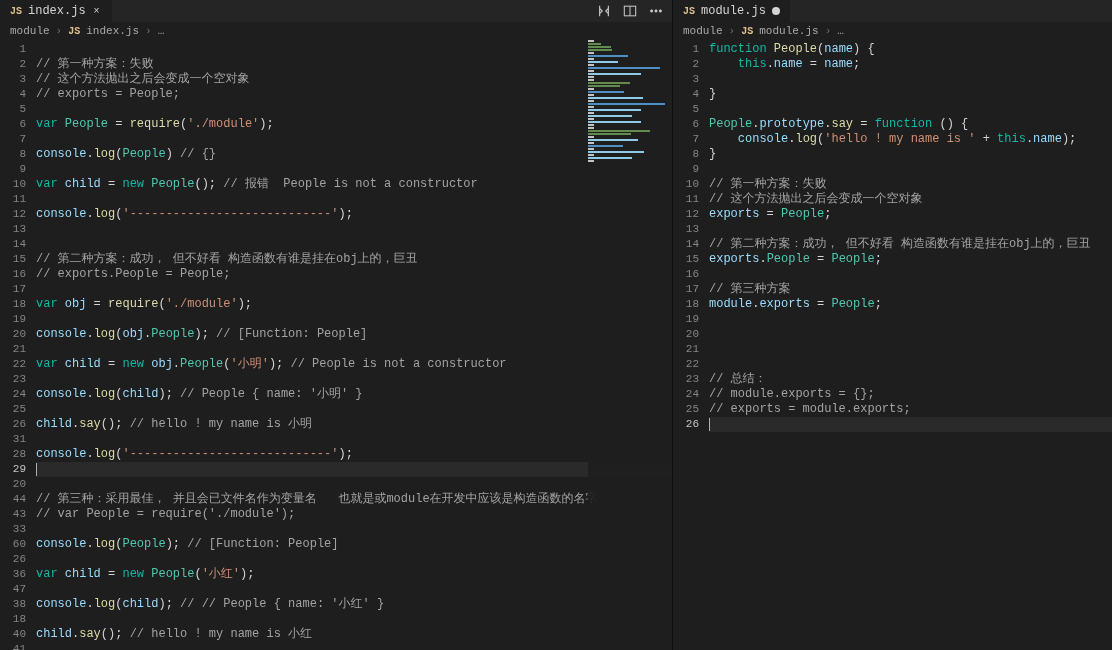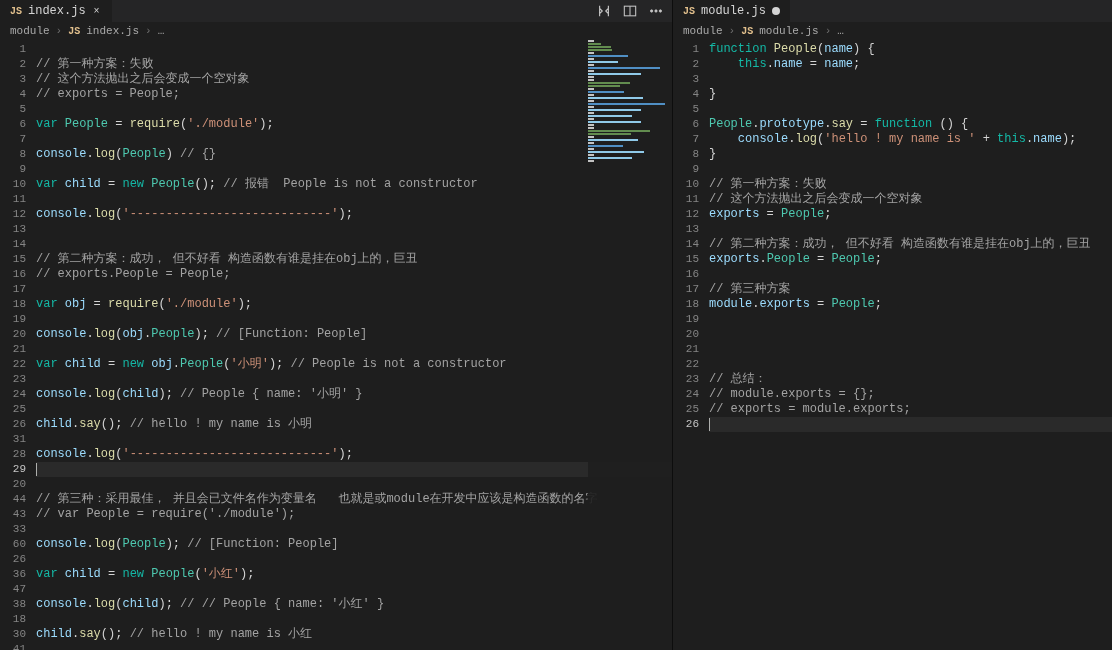--- a/index.html
+++ b/index.html
@@ -123,21 +123,21 @@
             <div>20</div>
             <div>44</div>
             <div>43</div>
             <div>33</div>
             <div>60</div>
             <div>26</div>
             <div>36</div>
             <div>47</div>
             <div>38</div>
             <div>18</div>
-            <div>30</div>
+            <div>40</div>
             <div>41</div>
           </div>
         <div class="code" id="code-left"><div class="line"> </div><div class="line"><span class="c">// 第一种方案：失败</span></div><div class="line"><span class="c">// 这个方法抛出之后会变成一个空对象</span></div><div class="line"><span class="c">// exports = People;</span></div><div class="line"> </div><div class="line"><span class="k">var</span><span class="p"> </span><span class="cl">People</span><span class="p"> = </span><span class="fn">require</span><span class="p">(</span><span class="s">'./module'</span><span class="p">);</span></div><div class="line"> </div><div class="line"><span class="v">console</span><span class="p">.</span><span class="fn">log</span><span class="p">(</span><span class="cl">People</span><span class="p">) </span><span class="c">// {}</span></div><div class="line"> </div><div class="line"><span class="k">var</span><span class="p"> </span><span class="v">child</span><span class="p"> = </span><span class="k">new</span><span class="p"> </span><span class="cl">People</span><span class="p">(); </span><span class="c">// 报错  People is not a constructor</span></div><div class="line"> </div><div class="line"><span class="v">console</span><span class="p">.</span><span class="fn">log</span><span class="p">(</span><span class="s">'----------------------------'</span><span class="p">);</span></div><div class="line"> </div><div class="line"> </div><div class="line"><span class="c">// 第二种方案：成功， 但不好看 构造函数有谁是挂在obj上的，巨丑</span></div><div class="line"><span class="c">// exports.People = People;</span></div><div class="line"> </div><div class="line"><span class="k">var</span><span class="p"> </span><span class="v">obj</span><span class="p"> = </span><span class="fn">require</span><span class="p">(</span><span class="s">'./module'</span><span class="p">);</span></div><div class="line"> </div><div class="line"><span class="v">console</span><span class="p">.</span><span class="fn">log</span><span class="p">(</span><span class="v">obj</span><span class="p">.</span><span class="cl">People</span><span class="p">); </span><span class="c">// [Function: People]</span></div><div class="line"> </div><div class="line"><span class="k">var</span><span class="p"> </span><span class="v">child</span><span class="p"> = </span><span class="k">new</span><span class="p"> </span><span class="v">obj</span><span class="p">.</span><span class="cl">People</span><span class="p">(</span><span class="s">'小明'</span><span class="p">); </span><span class="c">// People is not a constructor</span></div><div class="line"> </div><div class="line"><span class="v">console</span><span class="p">.</span><span class="fn">log</span><span class="p">(</span><span class="v">child</span><span class="p">); </span><span class="c">// People { name: '小明' }</span></div><div class="line"> </div><div class="line"><span class="v">child</span><span class="p">.</span><span class="fn">say</span><span class="p">(); </span><span class="c">// hello ! my name is 小明</span></div><div class="line"> </div><div class="line"><span class="v">console</span><span class="p">.</span><span class="fn">log</span><span class="p">(</span><span class="s">'----------------------------'</span><span class="p">);</span></div><div class="line cursor-line"> <span class="caret" style="left: 0px;"></span></div><div class="line"> </div><div class="line"><span class="c">// 第三种：采用最佳， 并且会已文件名作为变量名   也就是或module在开发中应该是构造函数的名字</span></div><div class="line"><span class="c">// var People = require('./module');</span></div><div class="line"> </div><div class="line"><span class="v">console</span><span class="p">.</span><span class="fn">log</span><span class="p">(</span><span class="cl">People</span><span class="p">); </span><span class="c">// [Function: People]</span></div><div class="line"> </div><div class="line"><span class="k">var</span><span class="p"> </span><span class="v">child</span><span class="p"> = </span><span class="k">new</span><span class="p"> </span><span class="cl">People</span><span class="p">(</span><span class="s">'小红'</span><span class="p">);</span></div><div class="line"> </div><div class="line"><span class="v">console</span><span class="p">.</span><span class="fn">log</span><span class="p">(</span><span class="v">child</span><span class="p">); </span><span class="c">// // People { name: '小红' }</span></div><div class="line"> </div><div class="line"><span class="v">child</span><span class="p">.</span><span class="fn">say</span><span class="p">(); </span><span class="c">// hello ! my name is 小红</span></div><div class="line"> </div></div>
         <div class="minimap" id="minimap-left">
             <div class="mm-line mm-d" style="width: 6px;"></div>
             <div class="mm-line mm-c" style="width: 13.2px;"></div>
             <div class="mm-line mm-c" style="width: 22.8px;"></div>
             <div class="mm-line mm-c" style="width: 24px;"></div>
             <div class="mm-line mm-d" style="width: 6px;"></div>
             <div class="mm-line mm-k" style="width: 39.6px;"></div>

